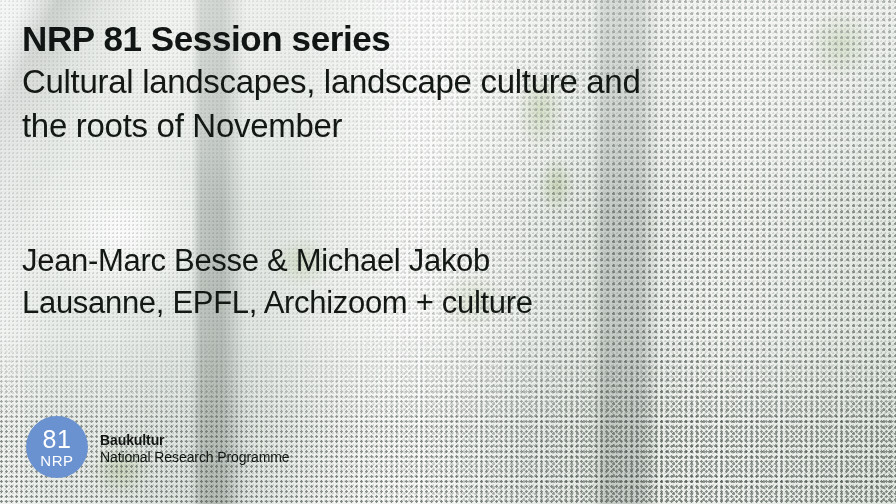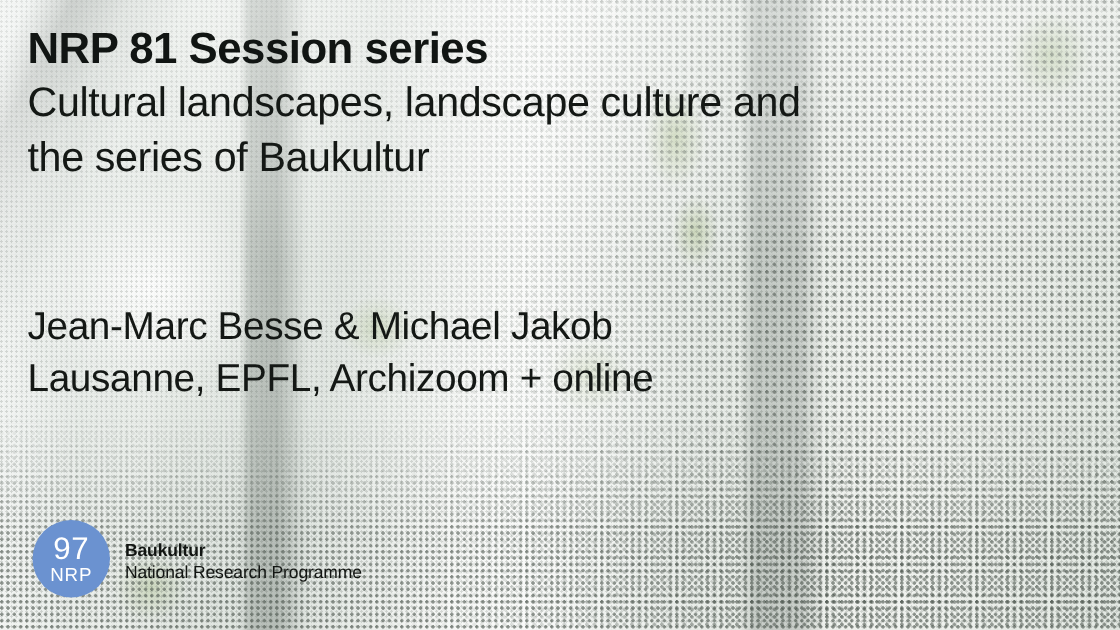--- a/index.html
+++ b/index.html
@@ -292,33 +292,33 @@
   <div class="bg-layer bg-halftone"></div>
   <div class="bg-layer bg-halftone2"></div>
   <div class="bg-layer bg-noise"></div>
   <div class="bg-layer bg-scrim-top"></div>
 
   <div class="content">
 
     <div class="headline-block">
       <h1 class="headline">NRP 81 Session series</h1>
       <p class="subhead">Cultural landscapes, landscape culture and</p>
-      <p class="subhead">the series of Baukultur</p>
+      <p class="subhead">the roots of November</p>
     </div>
 
     <div class="details-block">
       <p class="detail-line">Jean-Marc Besse &amp; Michael Jakob</p>
-      <p class="detail-line">Lausanne, EPFL, Archizoom + online</p>
+      <p class="detail-line">Lausanne, EPFL, Archizoom + culture</p>
     </div>
 
     <div class="footer">
 
       <div class="nrp-logo">
         <div class="nrp-circle">
-          <span class="nrp-81">97</span>
+          <span class="nrp-81">81</span>
           <span class="nrp-abbr">NRP</span>
         </div>
         <div class="nrp-words">
           <span class="nrp-title">Baukultur</span>
           <span class="nrp-sub">National Research Programme</span>
         </div>
       </div>
 
 
     </div>

